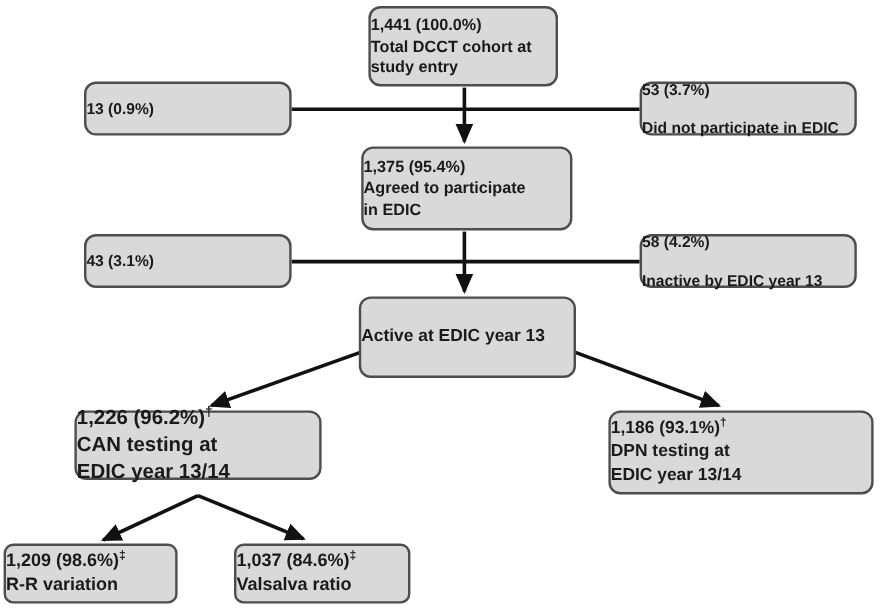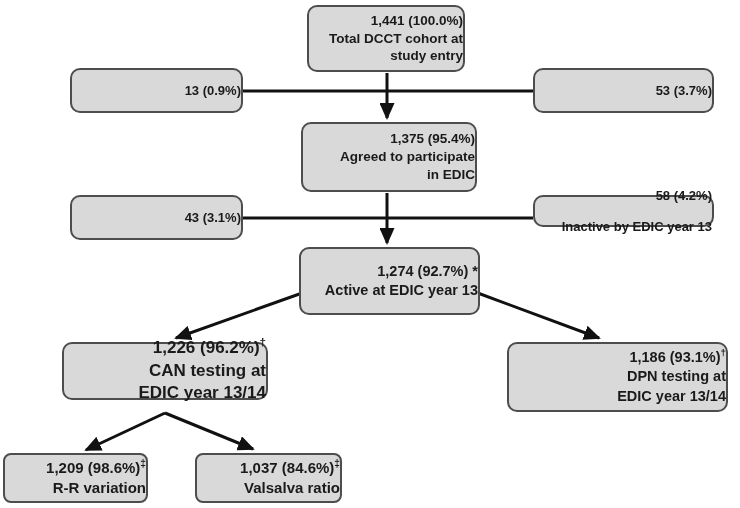--- a/index.html
+++ b/index.html
@@ -32,21 +32,21 @@
     fill: none;
   }
   .box {
     position: absolute;
     box-sizing: border-box;
     background: var(--box-fill);
     border: 2px solid var(--box-border);
     border-radius: 10px;
     display: flex;
     flex-direction: column;
-    align-items: flex-end;
+    align-items: flex-start;
     justify-content: center;
     text-align: center;
     font-weight: bold;
     color: var(--text);
     font-size: 13.5px;
     line-height: 1.32;
   }
   .box .bl { white-space: nowrap; }
   .box.small { font-size: 15px; border-radius: 8px; }
   .box.side { font-size: 13px; gap: 14px; }
@@ -83,39 +83,39 @@
     <div class="bl">Total DCCT cohort at</div>
     <div class="bl">study entry</div>
   </div>
 
   <div class="box side" style="left:70px;top:68px;width:173px;height:45px">
     <div class="bl"><span>13 (0.9%)</span><sup class="sup"></sup></div>
   </div>
 
   <div class="box side" style="left:533px;top:68px;width:181px;height:45px">
     <div class="bl"><span>53 (3.7%)</span><sup class="sup"></sup></div>
+    <div class="bl">Did not participate in EDIC</div>
   </div>
 
   <div class="box" style="left:301px;top:122px;width:176px;height:70px">
     <div class="bl"><span>1,375 (95.4%)</span><sup class="sup"></sup></div>
     <div class="bl">Agreed to participate</div>
     <div class="bl">in EDIC</div>
   </div>
 
   <div class="box side" style="left:70px;top:195px;width:173px;height:45px">
     <div class="bl"><span>43 (3.1%)</span><sup class="sup"></sup></div>
   </div>
 
-  <div class="box side" style="left:533px;top:195px;width:181px;height:32px">
+  <div class="box side" style="left:533px;top:195px;width:181px;height:45px">
     <div class="bl"><span>58 (4.2%)</span><sup class="sup"></sup></div>
     <div class="bl">Inactive by EDIC year 13</div>
   </div>
 
   <div class="box" style="left:299px;top:247px;width:181px;height:68px;font-size:14.5px">
-    <div class="bl"><span>1,274 (92.7%) *</span><sup class="sup"></sup></div>
     <div class="bl">Active at EDIC year 13</div>
   </div>
 
   <div class="box" style="left:62px;top:342px;width:206px;height:58px;font-size:17px">
     <div class="bl"><span>1,226 (96.2%)</span><sup class="sup">†</sup></div>
     <div class="bl">CAN testing at</div>
     <div class="bl">EDIC year 13/14</div>
   </div>
 
   <div class="box" style="left:507px;top:342px;width:221px;height:70px;font-size:14.5px">

